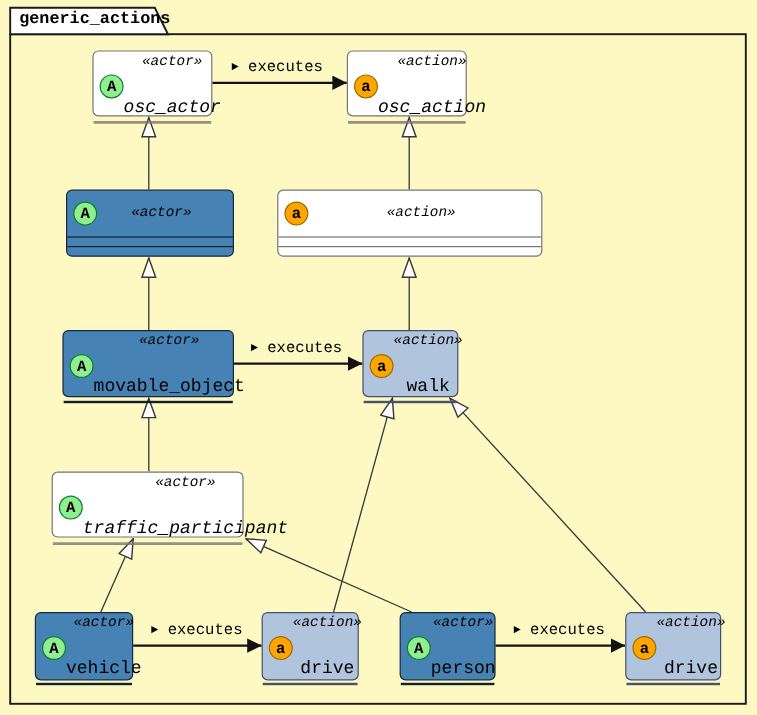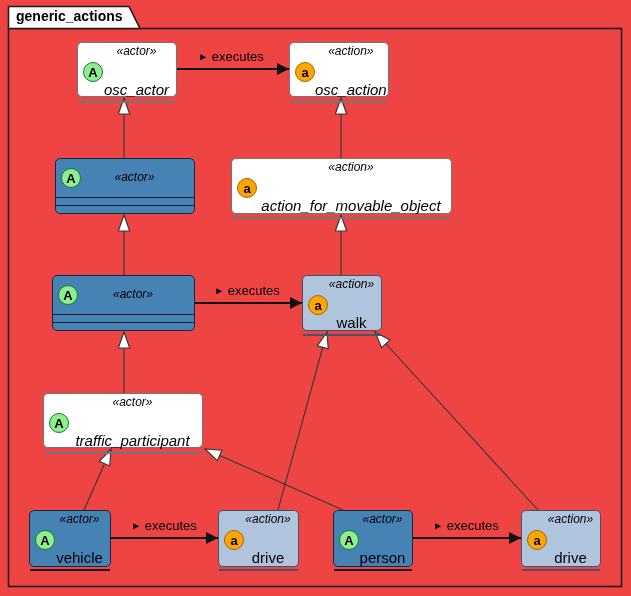--- a/index.html
+++ b/index.html
@@ -1,17 +1,17 @@
 <!DOCTYPE html>
 <html><head>
 <meta charset="utf-8">
 <style>
   html,body{margin:0;padding:0;background:#ffffff;}
-  #stage{position:relative;width:631px;height:596px;background:#ef4444;
-         font-family:Liberation Sans, sans-serif;overflow:hidden;}
+  #stage{position:relative;width:631px;height:596px;background:#fef9c3;
+         font-family:Liberation Mono, monospace;overflow:hidden;}
   #edge-svg{position:absolute;left:0;top:0;width:631px;height:596px;}
   .node{position:absolute;border-radius:5px;box-sizing:border-box;
         display:flex;flex-direction:column;}
   .node.white{background:#ffffff;border:1px solid #757575;}
   .node.white .sep{border-top:1px solid #757575;}
   .node.blue{background:#4682B4;border:1.5px solid #132a3e;}
   .node.blue .sep{border-top:1px solid #10202e;}
   .node.lightblue{background:#B0C4DE;border:1.5px solid #44506a;}
   .node.lightblue .sep{border-top:1px solid #47536b;}
   .name-row{flex:1;display:flex;align-items:center;padding:2px 6px 2px 5px;}
@@ -100,31 +100,31 @@
           </span>
         </div>
         <div class="sep"></div>
         <div class="sep"></div>
       </div>
       <div class="node white abstract" style="left: 231px; top: 158px; width: 221px; height: 56px;">
         <div class="name-row">
           <span class="badge action">a</span>
           <span class="txt-col">
             <span class="stereo">«action»</span>
-            <span class="cname">action_for_movable_object</span>
           </span>
         </div>
         <div class="sep"></div>
         <div class="sep"></div>
       </div>
       <div class="node blue" style="left: 52px; top: 275px; width: 143px; height: 56px;">
         <div class="name-row">
           <span class="badge actor">A</span>
           <span class="txt-col">
             <span class="stereo">«actor»</span>
+            <span class="cname">movable_object</span>
           </span>
         </div>
         <div class="sep"></div>
         <div class="sep"></div>
       </div>
       <div class="node lightblue" style="left: 302px; top: 275px; width: 80px; height: 56px;">
         <div class="name-row">
           <span class="badge action">a</span>
           <span class="txt-col">
             <span class="stereo">«action»</span>

